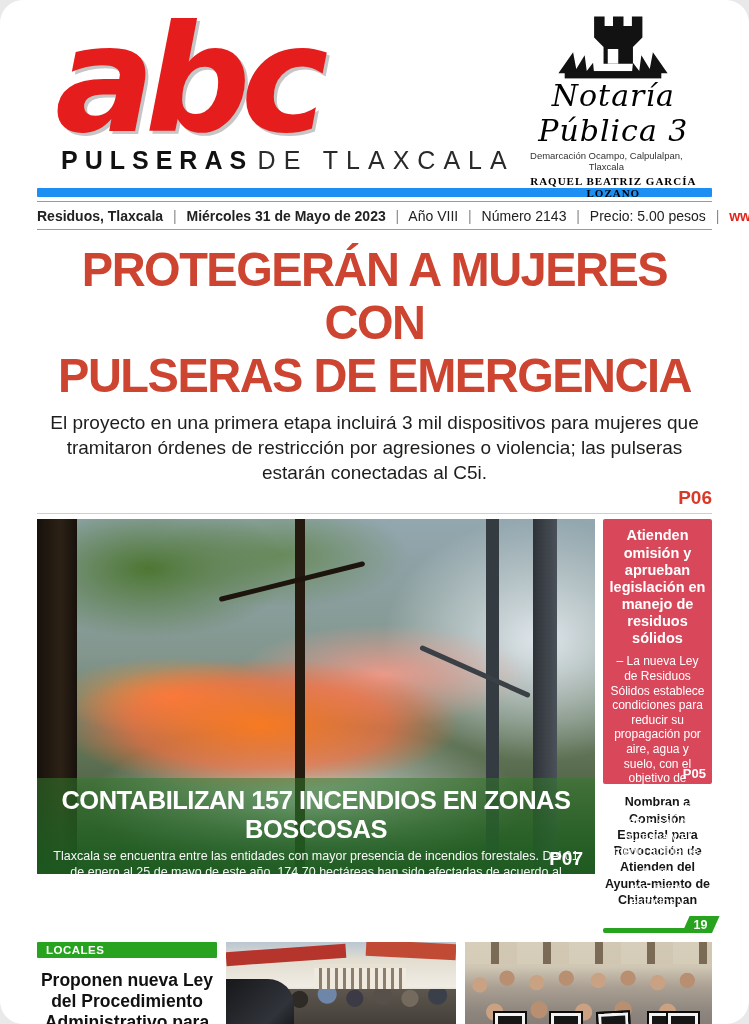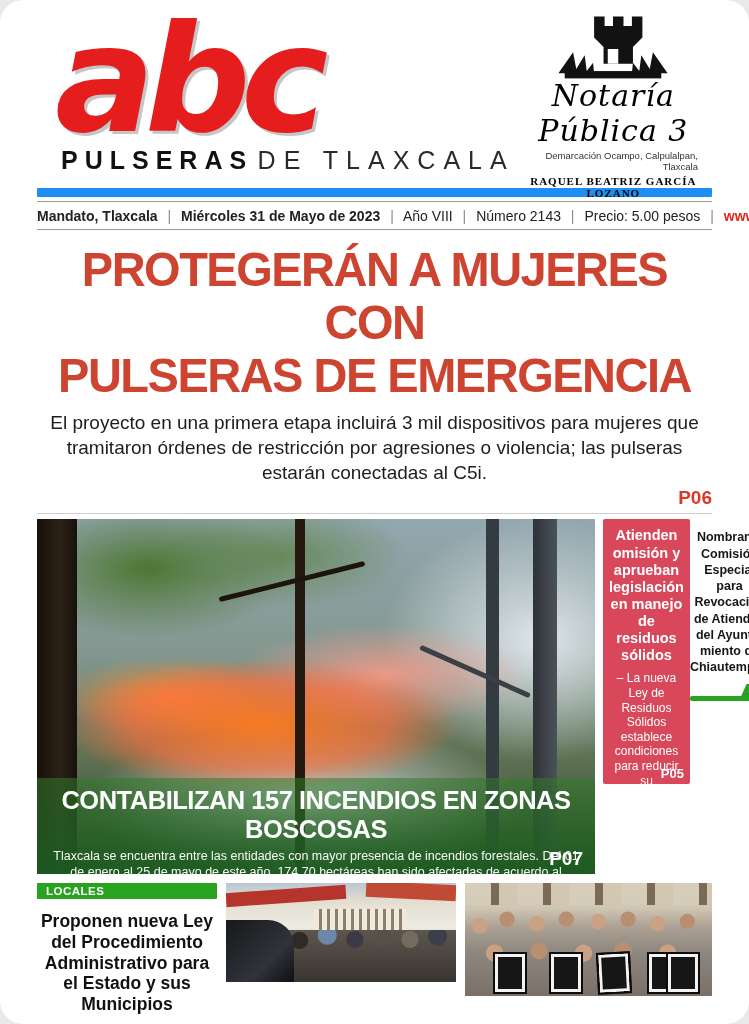--- a/index.html
+++ b/index.html
@@ -18,21 +18,21 @@
     font-size:148px; line-height:1.0; letter-spacing:-10px; color:#e51d1d;
     text-shadow:3px 3px 0 #c6c6c6, 1px 1px 0 #ffffff;
   }
   .tagline { margin-top:-8px; padding-left:6px; white-space:nowrap; }
   .tagline .tg-bold { font-size:25px; font-weight:bold; letter-spacing:7px; color:#111; }
   .tagline .tg-light { font-size:25px; font-weight:400; letter-spacing:8px; color:#2a2a2a;text-align:right; }
 
   .ad { width:290px; text-align:center; padding-top:8px; color:#000; }
   .ad svg { display:block; margin:0 auto; }
   .ad-script { font-family:"DejaVu Serif", serif; font-style:italic; font-size:30px; margin-top:-6px; letter-spacing:1px; }
-  .ad-sub { font-size:9.5px; color:#333; text-align:right; padding-right:14px; margin-top:2px; }
+  .ad-sub { font-size:9.5px; color:#333; padding-right:14px; margin-top:2px; }
   .ad-owner { font-family:"Liberation Serif", serif; font-size:11px; letter-spacing:1px; margin-top:3px; font-weight:600; }
 
   .blue-bar { height:9px; background:#1e8ff2; border-radius:1px; }
 
   
   .dateline {
     margin-top:4px; border-top:1.5px solid #9a9a9a; border-bottom:1.5px solid #9a9a9a;
     text-align:center; font-size:14px; padding:6px 0 5px; color:#222; white-space:nowrap;
   }
   .dateline .b { font-weight:bold; }
@@ -75,21 +75,21 @@
 
   .photo-banner {
     position:absolute; left:0; right:0; bottom:0; height:96px; padding:8px 12px 6px;
     background:linear-gradient(180deg, rgba(52,122,44,.55), rgba(28,92,32,.93));
     color:#fff; text-align:center;
   }
   .photo-banner h2 { font-size:25.5px; letter-spacing:-.5px; font-weight:bold; }
   .photo-banner p { font-size:12.5px; line-height:1.28; margin-top:4px; opacity:.96; }
   .photo-banner .pb-page { position:absolute; right:12px; bottom:4px; font-size:19px; font-weight:bold; }
 
-  .right-col { width:109px; flex:none; display:flex; flex-direction:row; }
+  .right-col { width:109px; flex:none; display:flex; flex-direction:column; }
   .pink-box {
     background:#d8475a; color:#fff; border-radius:2px; padding:8px 6px 6px;
     height:265px; position:relative; text-align:center;
   }
   .pink-box h3 { font-size:14.5px; line-height:1.18; font-weight:bold; }
   .pink-box p { font-size:12px; line-height:1.22; margin-top:7px; }
   .pink-box .pk-page { position:absolute; right:6px; bottom:3px; font-weight:bold; font-size:13px; }
 
   .brief { margin-top:10px; text-align:center; }
   .brief h4 { font-size:12.5px; line-height:1.3; color:#161616; font-weight:bold; }
@@ -181,21 +181,21 @@
       </svg>
       <div class="ad-script">Notaría Pública 3</div>
       <div class="ad-sub">Demarcación Ocampo, Calpulalpan, Tlaxcala</div>
       <div class="ad-owner">RAQUEL BEATRIZ GARCÍA LOZANO</div>
     </div>
   </header>
 
   <div class="blue-bar"></div>
 
   <div class="dateline">
-    <span class="b">Mandato, Tlaxcala</span>
+    <span class="b">Residuos, Tlaxcala</span>
     <span class="sep">|</span>
     <span class="b">Miércoles 31 de Mayo de 2023</span>
     <span class="sep">|</span>
     <span>Año VIII</span>
     <span class="sep">|</span>
     <span>Número 2143</span>
     <span class="sep">|</span>
     <span>Precio: 5.00 pesos</span>
     <span class="sep">|</span>
     <span class="web">www.abctlax.com</span>

